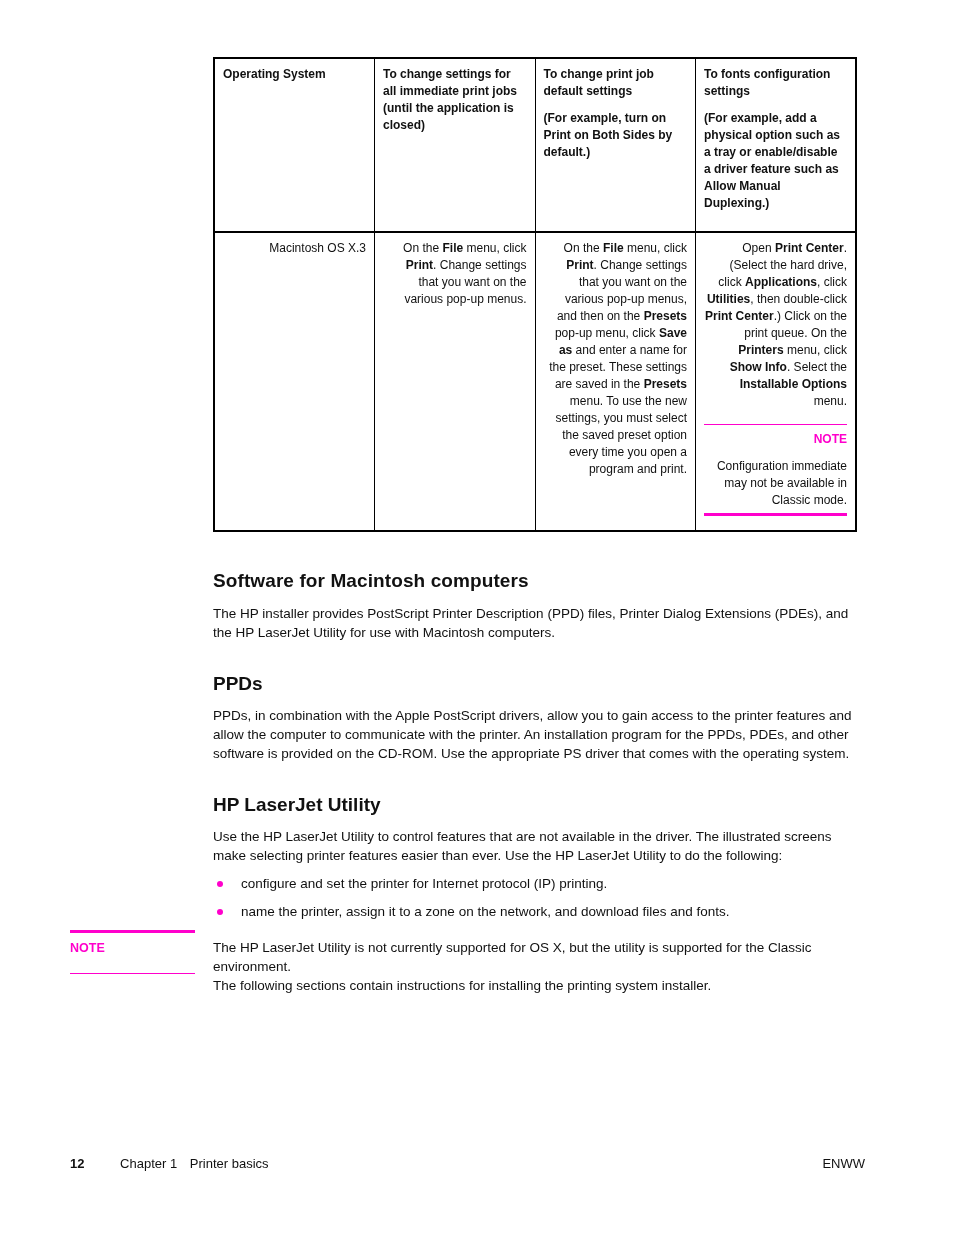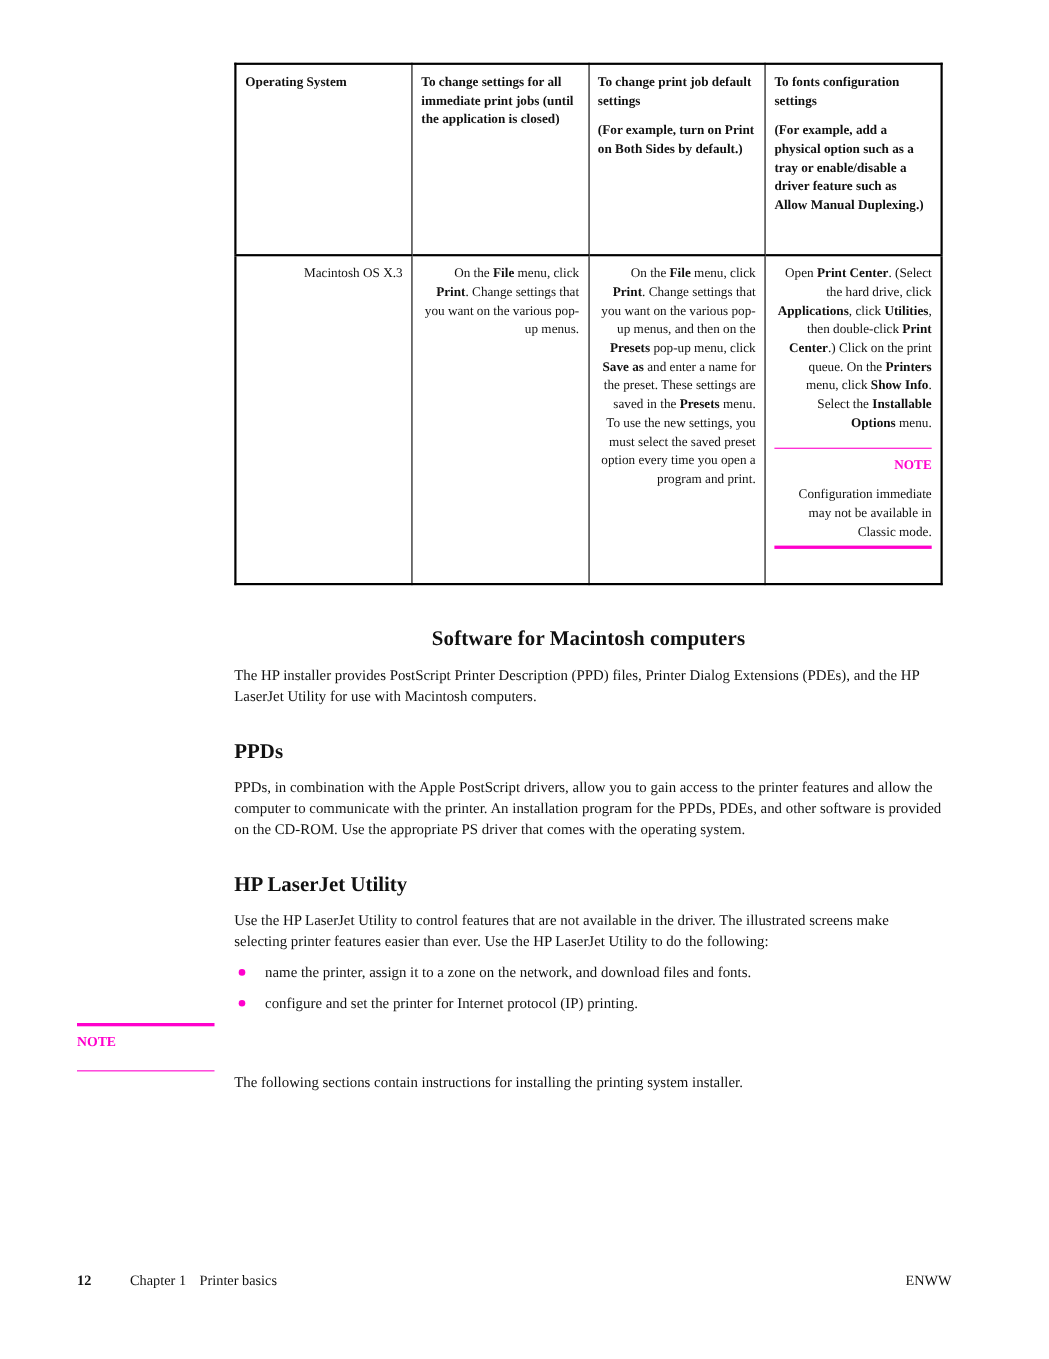--- a/index.html
+++ b/index.html
@@ -2,21 +2,21 @@
 <html style="--accent: #ff00cc;"><head>
 <meta charset="utf-8">
 <style>
   * { margin: 0; padding: 0; box-sizing: border-box; }
   html, body { background: #ffffff; }
   .page {
     position: relative;
     width: 954px;
     height: 1235px;
     background: #ffffff;
-    font-family: Liberation Serif, serif;
+    font-family: Liberation Sans, sans-serif;
     color: #111111;
     overflow: hidden;
     border-radius: 13px;
   }
 
   
   .doc-table {
     margin: 57px 97px 0 213px;
     width: 644px;
     table-layout: fixed;
@@ -47,21 +47,20 @@
   
   .main { margin-left: 213px; margin-right: 97px; }
   .main p { font-size: 13.5px; line-height: 19px; }
   h1.sec {
     font-size: 19px;
     line-height: 22px;
     font-weight: bold;
     margin-top: 38px;
     margin-bottom: 12px;
     letter-spacing: 0.1px;
-    text-align: center;
   }
   h2.sub {
     font-size: 19px;
     line-height: 18px;
     font-weight: bold;
     margin-top: 33px;
     margin-bottom: 13px;
   }
   ul.bullets { list-style: none; margin-top: 9px; }
   ul.bullets li {
@@ -154,29 +153,30 @@
   <div class="main">
     <h1 class="sec">Software for Macintosh computers</h1>
     <p>The HP installer provides PostScript Printer Description (PPD) files, Printer Dialog Extensions (PDEs), and the HP LaserJet Utility for use with Macintosh computers.</p>
 
     <h2 class="sub">PPDs</h2>
     <p>PPDs, in combination with the Apple PostScript drivers, allow you to gain access to the printer features and allow the computer to communicate with the printer. An installation program for the PPDs, PDEs, and other software is provided on the CD-ROM. Use the appropriate PS driver that comes with the operating system.</p>
 
     <h2 class="sub">HP LaserJet Utility</h2>
     <p>Use the HP LaserJet Utility to control features that are not available in the driver. The illustrated screens make selecting printer features easier than ever. Use the HP LaserJet Utility to do the following:</p>
     <ul class="bullets">
+      <li>configure and set the printer for Internet protocol (IP) printing.</li>
       <li>name the printer, assign it to a zone on the network, and download files and fonts.</li>
-      <li>configure and set the printer for Internet protocol (IP) printing.</li>
     </ul>
   </div>
 
   <div class="note-row">
     <div class="note-margin">
       <span class="note-label">NOTE</span>
     </div>
+    <p class="note-body">The HP LaserJet Utility is not currently supported for OS X, but the utility is supported for the Classic environment.</p>
   </div>
 
   <div class="main">
     <p>The following sections contain instructions for installing the printing system installer.</p>
   </div>
 
   <div class="footer">
     <div class="footer-left">
       <span class="pageno">12</span>
       <span class="chapter">Chapter 1</span>

